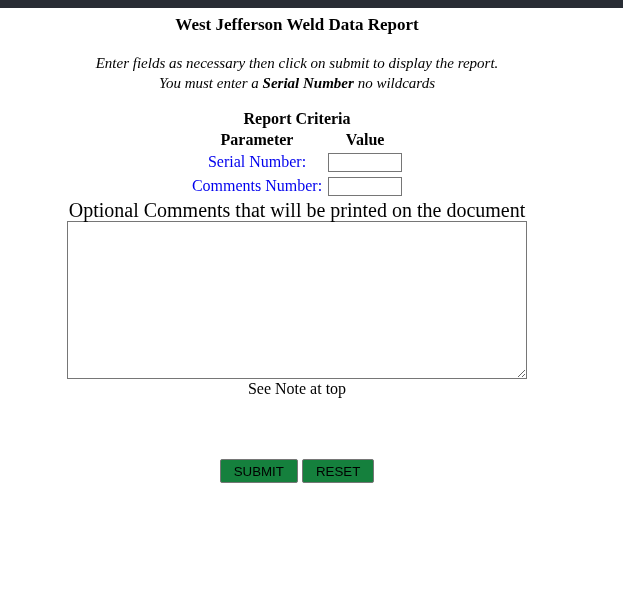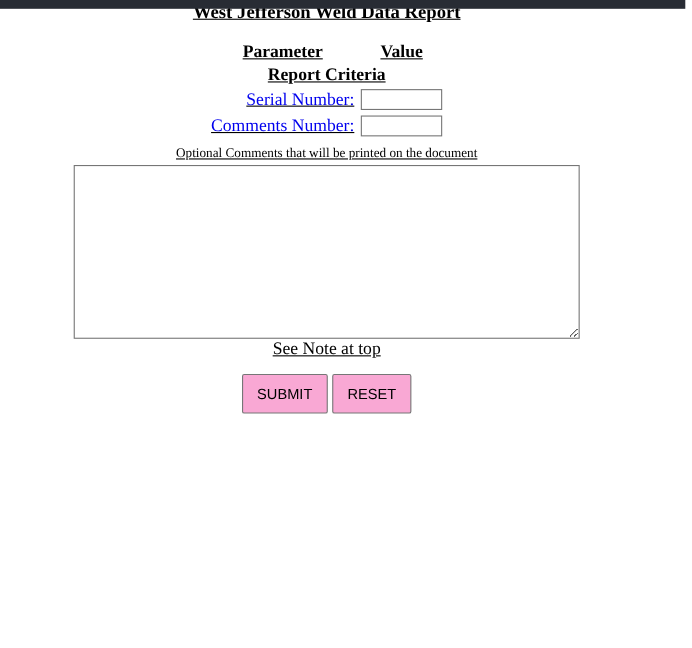--- a/index.html
+++ b/index.html
@@ -15,22 +15,22 @@
   }
   .top-bar {
     position: absolute;
     top: 0; left: 0;
     width: 623px;
     height: 8px;
     background: var(--topbar-color, #282c34);
   }
   .page {
     width: 594px;
+    padding-top: 14px;
     text-align: center;
-    text-decoration: underline;
   }
   .page-title {
     font-size: 17px;
     font-weight: bold;
     line-height: 22px;
     margin: 0;
   }
   .instructions {
     font-style: italic;
     font-size: 15px;
@@ -50,36 +50,35 @@
     font-weight: bold;
     padding: 0 2px;
     line-height: 19px;
     text-align: center;
   }
   table.criteria td {
     padding: 0 2px;
     line-height: 22px;
   }
   td.param-label {
-    text-align: right;
     color: var(--label-color, #0000EE);
     white-space: nowrap;
   }
   .crit-input {
     width: 74px;
     height: 19px;
     border: 1px solid #767676;
     border-radius: 0;
     padding: 1px 2px;
     font-family: "Liberation Sans", sans-serif;
     font-size: 13px;
     background: #ffffff;
   }
   .comments-label {
-    font-size: 12px;
+    font-size: 20px;
     line-height: 18px;
     margin-top: 2px;
   }
   .comments-box {
     display: block;
     margin: 2px auto 0 auto;
     width: 460px;
     height: 158px;
     border: 1px solid #767676;
     border-radius: 0;
@@ -93,47 +92,52 @@
     font-size: 16px;
     line-height: 20px;
   }
   .button-row {
     margin-top: 12px;
   }
   .form-btn {
     font-family: "Liberation Sans", sans-serif;
     font-size: 13.3px;
     color: #000000;
-    background: #f9a8d4;
+    background: #15803d;
     border: 1px solid #767676;
     border-radius: 2px;
     padding: 2px 13px;
-    height: 36px;
+    height: 24px;
     cursor: pointer;
+    margin-top: 48px;
   }
   .btn-gap { display: inline-block; width: 4px; }
 </style>
 </head>
 <body>
 
 <div class="top-bar"></div>
 
 <div class="page">
 
   <h1 class="page-title">West Jefferson Weld Data Report</h1>
 
+  <div class="instructions">
+    <div>Enter fields as necessary then click on submit to display the report.</div>
+    <div><span>You must enter a </span><span class="emph">Serial Number</span><span> no wildcards</span></div>
+  </div>
 
   <table class="criteria">
     <tbody>
         <tr>
+      <th colspan="2">Report Criteria</th>
+    </tr>
+    <tr>
       <th>Parameter</th>
       <th>Value</th>
-    </tr>
-    <tr>
-      <th colspan="2">Report Criteria</th>
     </tr>
     <tr>
       <td class="param-label">Serial Number:</td>
       <td>
         <input type="text" class="crit-input" value="" style="">
       </td>
     </tr>
     <tr>
       <td class="param-label">Comments Number:</td>
       <td>

